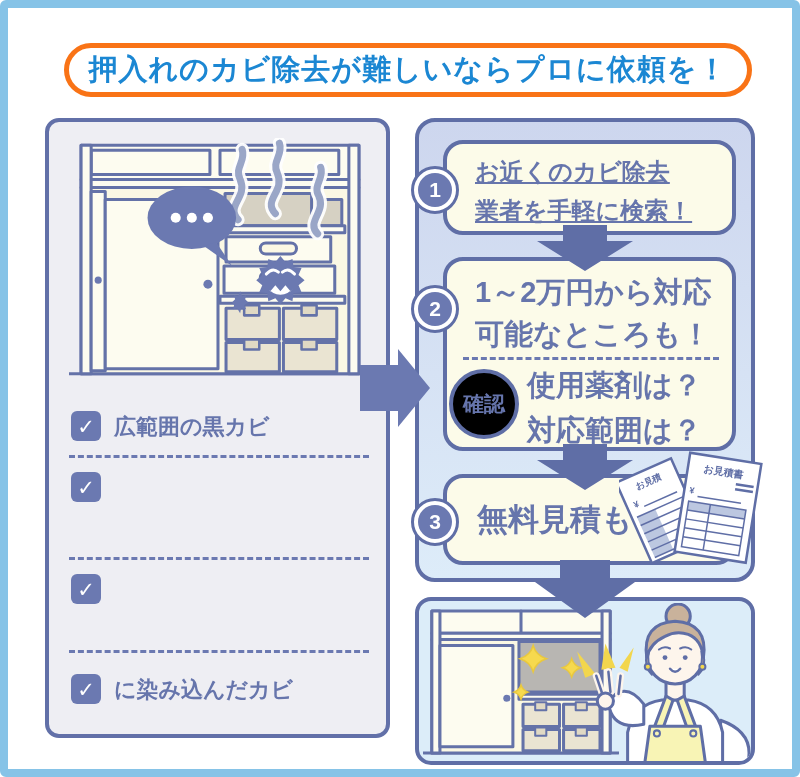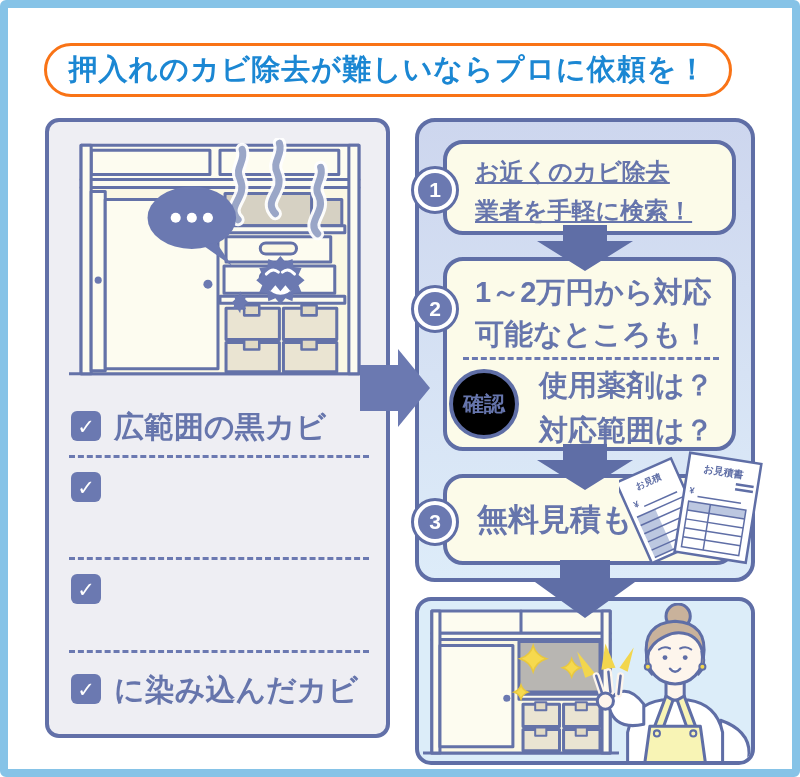--- a/index.html
+++ b/index.html
@@ -5,35 +5,35 @@
   * { margin:0; padding:0; box-sizing:border-box; }
   html,body { background:#fff; }
   body { font-family:"Liberation Sans","DejaVu Sans",sans-serif; }
   .stage { position:relative; width:800px; height:777px; background:#fff; overflow:hidden; }
 
   
   .frame { position:absolute; inset:0; border:8px solid #86c3e7; border-radius:6px;
            pointer-events:none; z-index:50; }
 
   
-  .title-pill { position:absolute; left:44px; top:43px; width:688px; height:54px;
-    border:3px solid #f97316; border-radius:27px; background:#fff;
+  .title-pill { position:absolute; left:64px; top:43px; width:688px; height:54px;
+    border:5px solid #f97316; border-radius:27px; background:#fff;
     display:flex; align-items:center; justify-content:center; z-index:2; }
   .title-pill span { color:#1b87d3; font-size:29px; font-weight:bold; letter-spacing:1px; white-space:nowrap; }
 
   
   .left-panel { position:absolute; left:45px; top:118px; width:345px; height:620px;
     background:#eeeef3; border:4px solid #6270a8; border-radius:14px; z-index:1; }
   .closet-dirty { position:absolute; left:20px; top:16px; width:302px; height:244px; }
 
   .check-item { position:absolute; left:22px; display:flex; align-items:flex-start; }
   .checkbox { flex:0 0 auto; width:30px; height:30px; margin-top:3px; background:#6b79b1; border-radius:6px;
     display:flex; align-items:center; justify-content:center; }
   .checkbox i { font-style:normal; color:#fff; font-size:21px; font-weight:bold; line-height:1; }
-  .check-label { margin-left:13px; color:#6675ac; font-size:30px; font-weight:bold;
+  .check-label { margin-left:13px; color:#6675ac; font-size:22px; font-weight:bold;
     line-height:37px; white-space:pre-line; }
   .ci1 { top:286px; } .ci2 { top:347px; } .ci3 { top:449px; } .ci4 { top:549px; }
   .sep { position:absolute; left:20px; width:300px; border-top:3px dashed #6b79b1; }
   .sp1 { top:333px; } .sp2 { top:435px; } .sp3 { top:528px; }
 
   
   .mid-arrow { position:absolute; left:360px; top:349px; z-index:6; }
 
   
   .right-panel { position:absolute; left:415px; top:118px; width:340px; height:464px;
@@ -50,21 +50,21 @@
   .sb3 .step-text { margin-left:30px; font-size:31px; }
   .num-badge { position:absolute; left:-36px; width:48px; height:48px; background:#fff;
     border:3px solid #5f6ea6; border-radius:50%; display:flex; align-items:center; justify-content:center; z-index:3; }
   .num-badge i { font-style:normal; width:34px; height:34px; background:#6b79b1; border-radius:50%;
     color:#fff; font-size:21px; font-weight:bold; display:flex; align-items:center; justify-content:center; }
   .nb1 { top:22px; } .nb2 { top:24px; } .nb3 { top:20px; }
   .step-dash { position:absolute; left:16px; top:96px; width:256px; border-top:3px dashed #6b79b1; }
   .confirm-circle { position:absolute; left:2px; top:108px; width:70px; height:70px; background:#000000;
     border:4px solid #5f6ea6; border-radius:50%; display:flex; align-items:center; justify-content:center;
     color:#6675ac; font-size:21px; font-weight:bold; }
-  .questions { position:absolute; left:92px; top:102px; color:#6675ac; font-size:29px;
+  .questions { position:absolute; left:80px; top:102px; color:#6675ac; font-size:29px;
     font-weight:bold; line-height:45px; white-space:pre-line; }
   .documents { position:absolute; left:200px; top:322px; width:150px; height:140px; z-index:4; }
 
   .v-arrow { position:absolute; z-index:6; }
   .va1 { left:537px; top:225px; }
   .va2 { left:537px; top:444px; }
   .va3 { left:535px; top:560px; }
 
   
   .bottom-panel { position:absolute; left:415px; top:597px; width:340px; height:168px;

